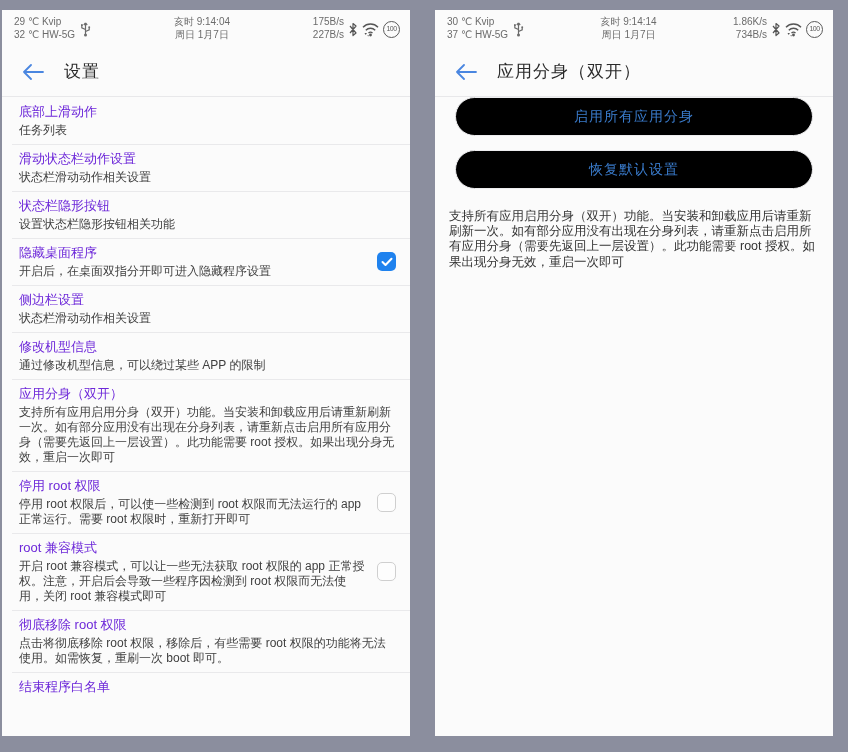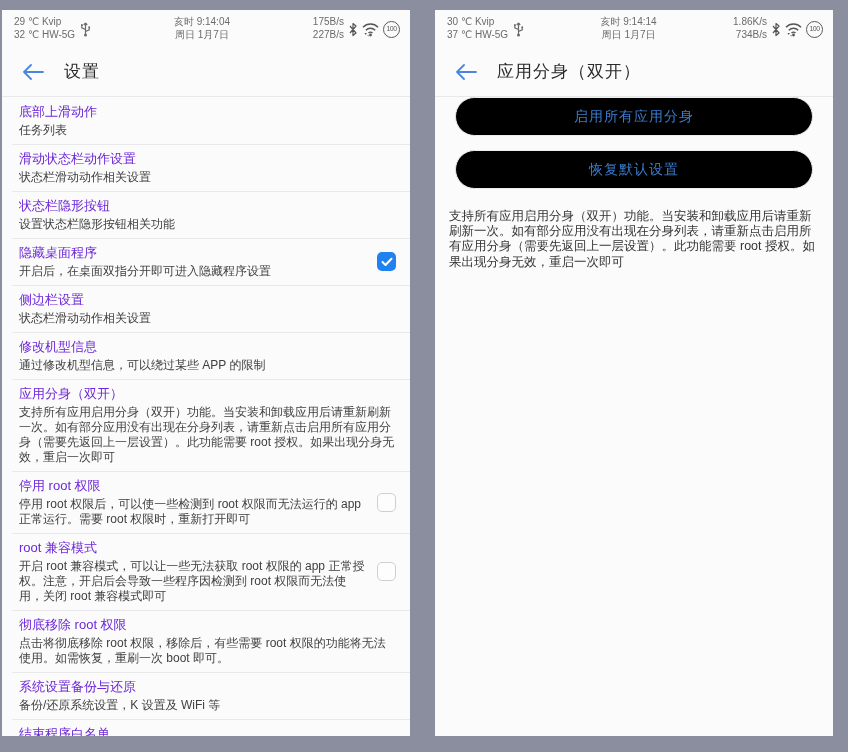--- a/index.html
+++ b/index.html
@@ -214,26 +214,20 @@
       </div>
     </div>
 
     <div class="item">
       <div class="item-text">
         <div class="item-title">彻底移除 root 权限</div>
         <div class="item-sub">点击将彻底移除 root 权限，移除后，有些需要 root 权限的功能将无法使用。如需恢复，重刷一次 boot 即可。</div>
       </div>
     </div>
 
-    <div class="item">
-      <div class="item-text">
-        <div class="item-title">系统设置备份与还原</div>
-        <div class="item-sub">备份/还原系统设置，K 设置及 WiFi 等</div>
-      </div>
-    </div>
 
     <div class="item">
       <div class="item-text">
         <div class="item-title">结束程序白名单</div>
       </div>
     </div>
 
   </div>
 </div>
 

